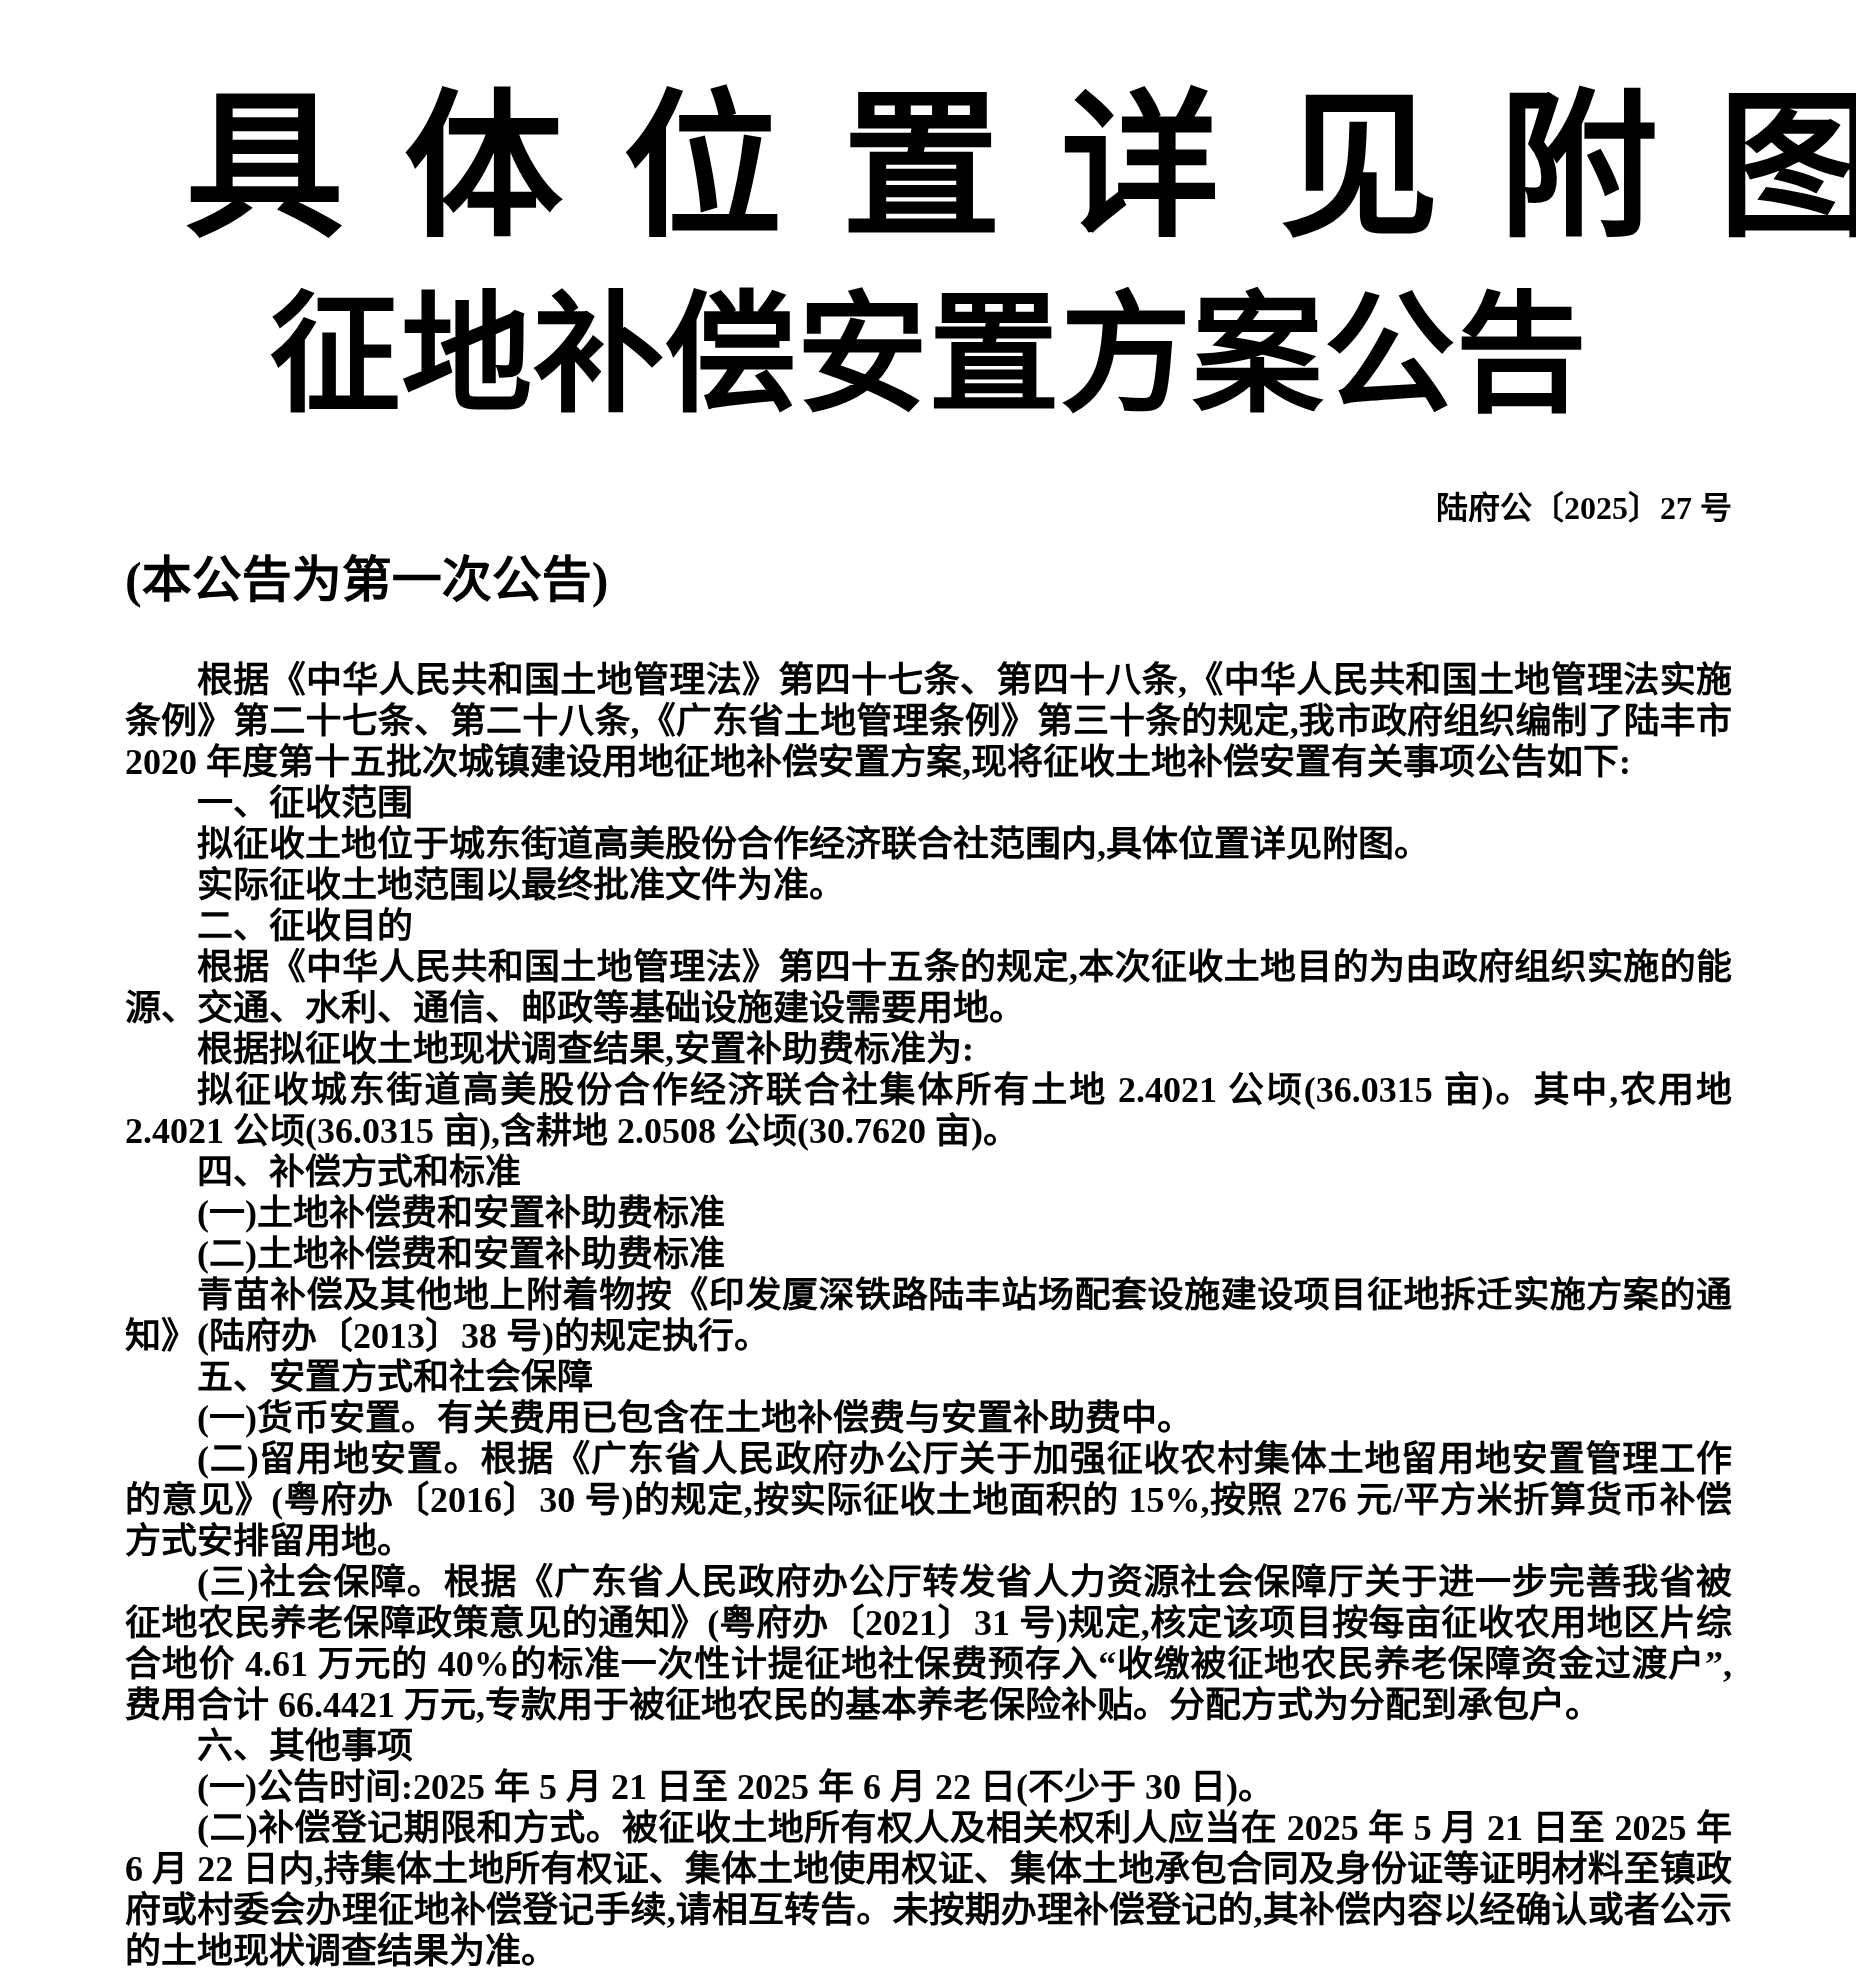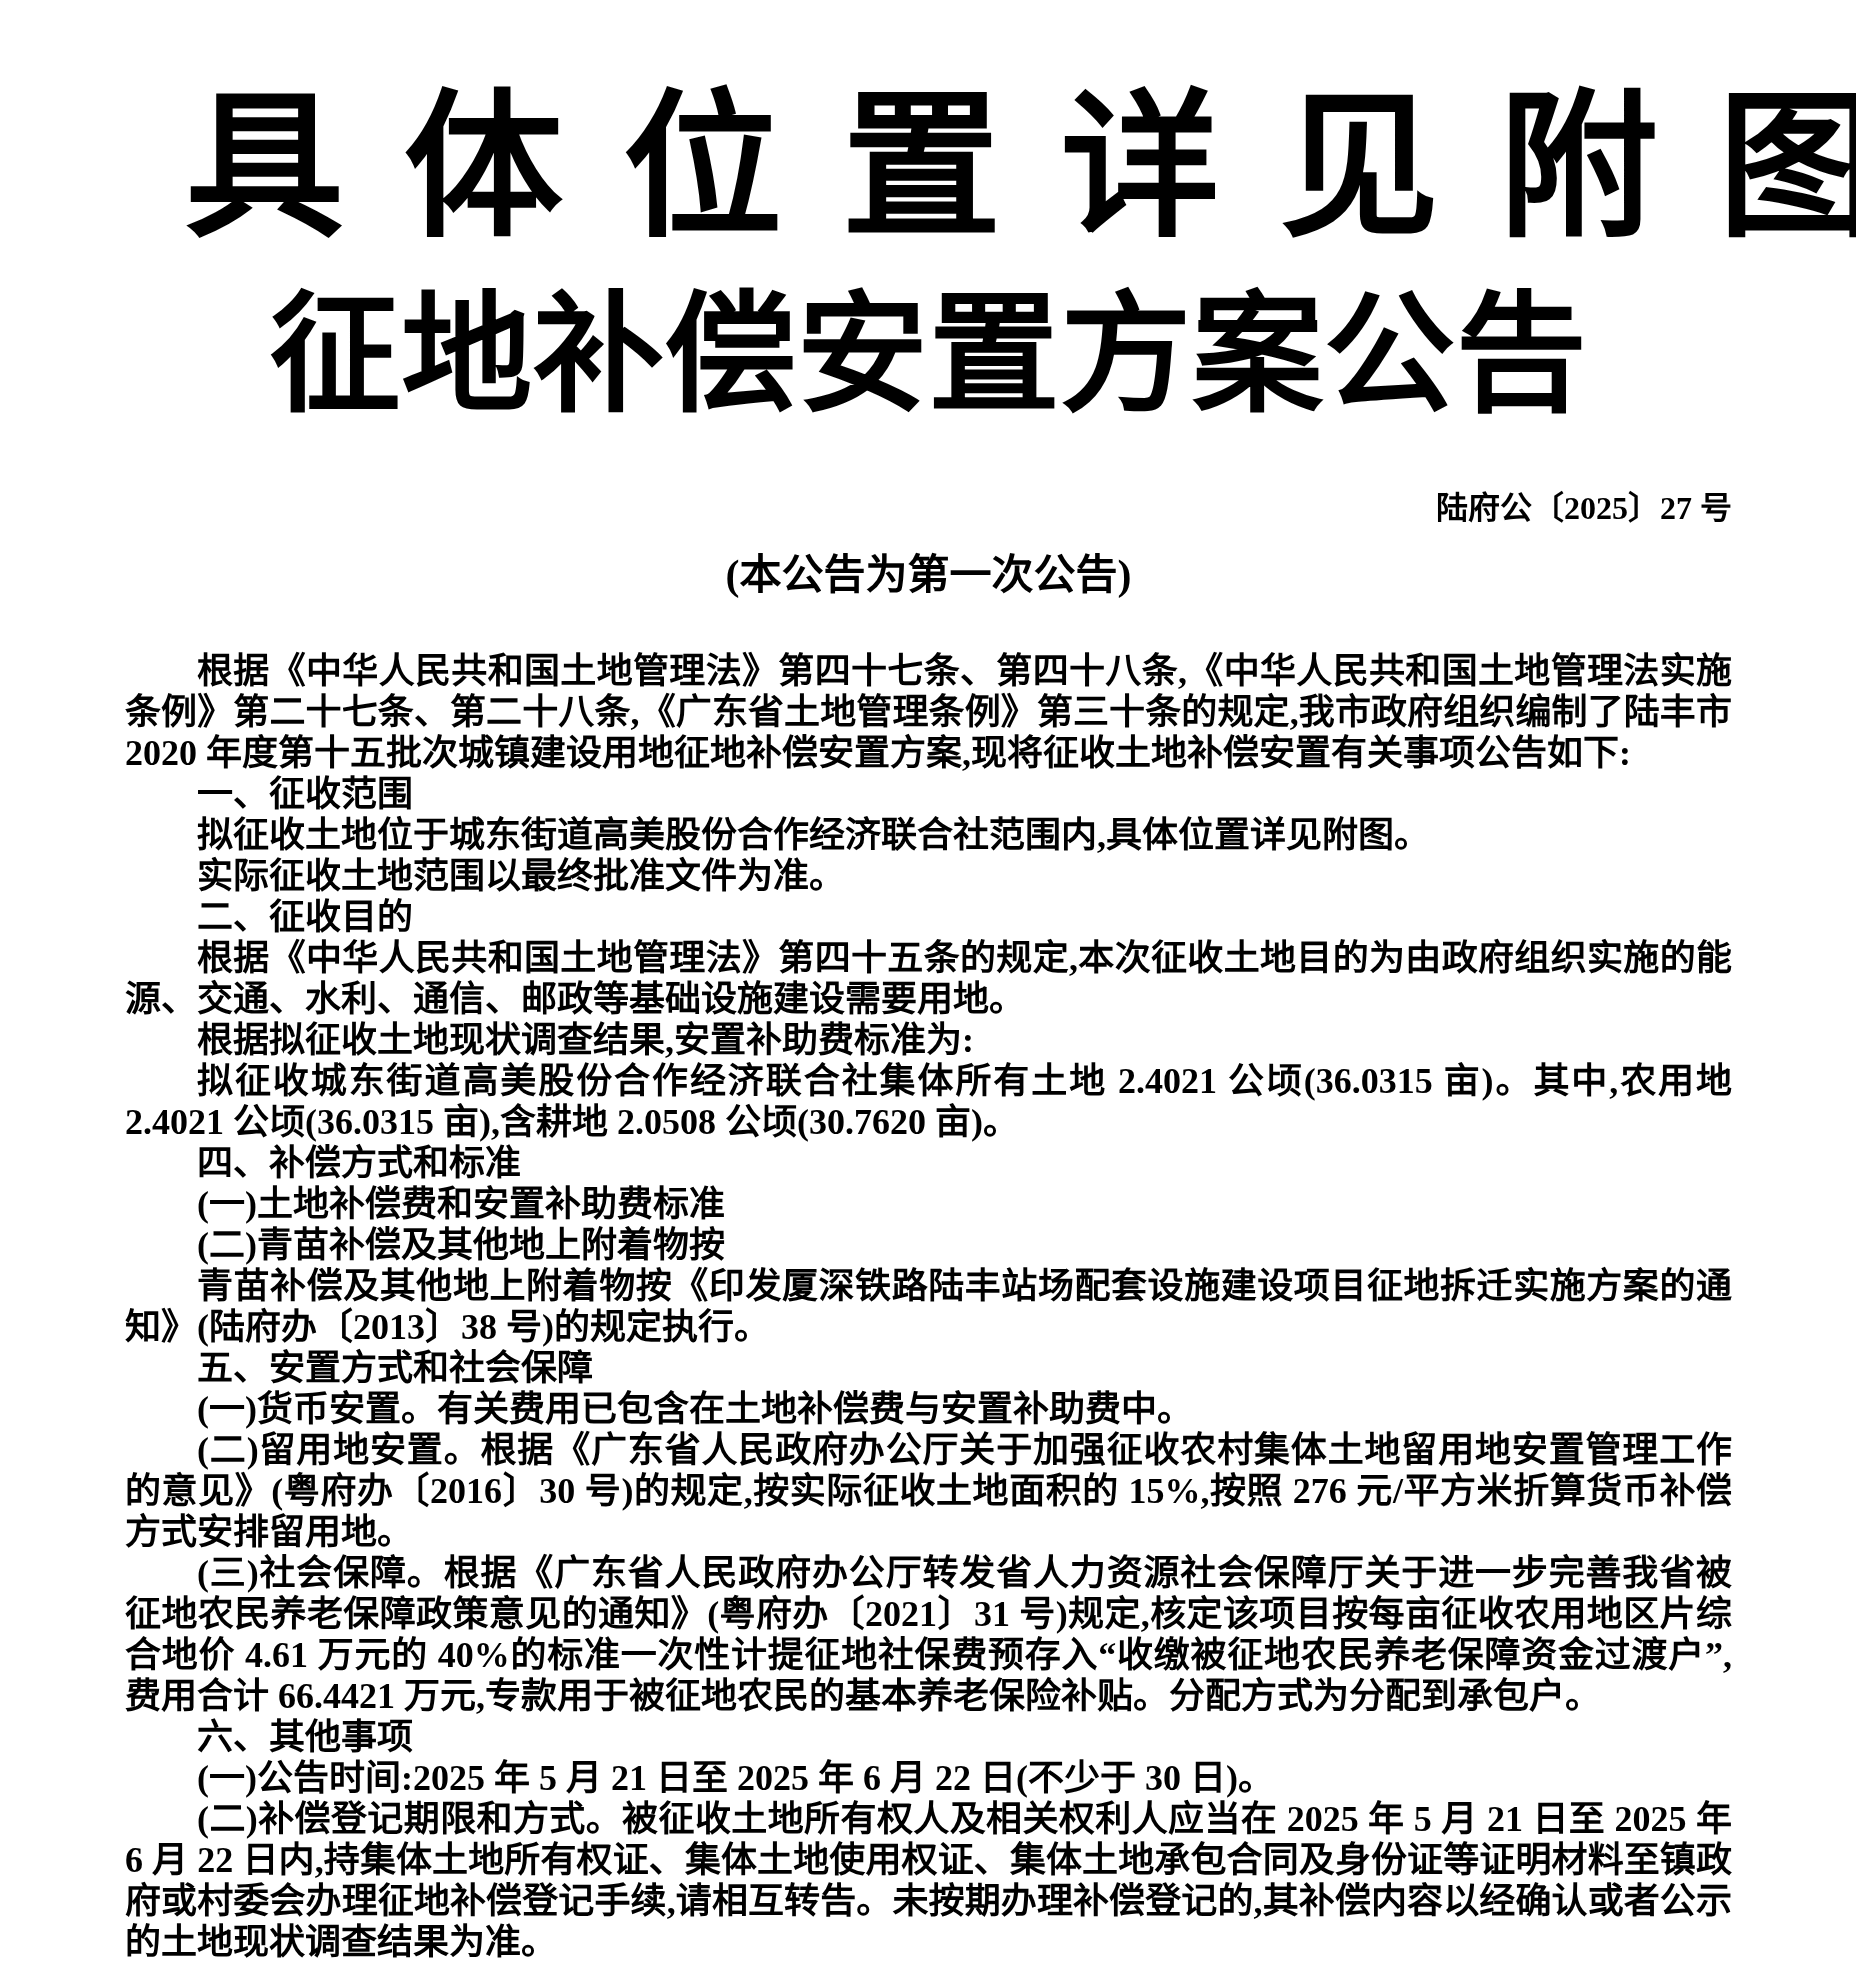--- a/index.html
+++ b/index.html
@@ -39,24 +39,24 @@
   }
   .doc-number {
     margin-top: 64px;
     font-size: 32px;
     line-height: 1.15;
     font-weight: 600;
     text-align: right;
   }
   .notice-note {
     margin-top: 24px;
-    font-size: 42px;
+    font-size: 50px;
     line-height: 1.2;
     font-weight: 900;
-    text-align: center;
+    text-align: left;
   }
   .body-text {
     margin-top: 50px;
     font-size: 36px;
     line-height: 41px;
     font-weight: 600;
     text-align: justify;
   }
   .para {
     margin: 0;
@@ -82,21 +82,21 @@
   <p class="para variant-indent">根据《中华人民共和国土地管理法》第四十七条、第四十八条,《中华人民共和国土地管理法实施条例》第二十七条、第二十八条,《广东省土地管理条例》第三十条的规定,我市政府组织编制了陆丰市 2020 年度第十五批次城镇建设用地征地补偿安置方案,现将征收土地补偿安置有关事项公告如下:</p>
       <p class="para variant-indent">一、征收范围</p>
       <p class="para variant-indent">拟征收土地位于城东街道高美股份合作经济联合社范围内,具体位置详见附图。</p>
       <p class="para variant-indent">实际征收土地范围以最终批准文件为准。</p>
       <p class="para variant-indent">二、征收目的</p>
       <p class="para variant-indent">根据《中华人民共和国土地管理法》第四十五条的规定,本次征收土地目的为由政府组织实施的能源、交通、水利、通信、邮政等基础设施建设需要用地。</p>
       <p class="para variant-indent">根据拟征收土地现状调查结果,安置补助费标准为:</p>
       <p class="para variant-indent">拟征收城东街道高美股份合作经济联合社集体所有土地 2.4021 公顷(36.0315 亩)。其中,农用地 2.4021 公顷(36.0315 亩),含耕地 2.0508 公顷(30.7620 亩)。</p>
       <p class="para variant-indent">四、补偿方式和标准</p>
       <p class="para variant-indent">(一)土地补偿费和安置补助费标准</p>
-      <p class="para variant-indent">(二)青苗补偿及其他地上附着物按</p>
+      <p class="para variant-indent">(二)土地补偿费和安置补助费标准</p>
       <p class="para variant-indent">青苗补偿及其他地上附着物按《印发厦深铁路陆丰站场配套设施建设项目征地拆迁实施方案的通知》(陆府办〔2013〕38 号)的规定执行。</p>
       <p class="para variant-indent">五、安置方式和社会保障</p>
       <p class="para variant-indent">(一)货币安置。有关费用已包含在土地补偿费与安置补助费中。</p>
       <p class="para variant-indent">(二)留用地安置。根据《广东省人民政府办公厅关于加强征收农村集体土地留用地安置管理工作的意见》(粤府办〔2016〕30 号)的规定,按实际征收土地面积的 15%,按照 276 元/平方米折算货币补偿方式安排留用地。</p>
       <p class="para variant-indent">(三)社会保障。根据《广东省人民政府办公厅转发省人力资源社会保障厅关于进一步完善我省被征地农民养老保障政策意见的通知》(粤府办〔2021〕31 号)规定,核定该项目按每亩征收农用地区片综合地价 4.61 万元的 40%的标准一次性计提征地社保费预存入“收缴被征地农民养老保障资金过渡户”,费用合计 66.4421 万元,专款用于被征地农民的基本养老保险补贴。分配方式为分配到承包户。</p>
       <p class="para variant-indent">六、其他事项</p>
       <p class="para variant-indent">(一)公告时间:2025 年 5 月 21 日至 2025 年 6 月 22 日(不少于 30 日)。</p>
       <p class="para variant-indent">(二)补偿登记期限和方式。被征收土地所有权人及相关权利人应当在 2025 年 5 月 21 日至 2025 年 6 月 22 日内,持集体土地所有权证、集体土地使用权证、集体土地承包合同及身份证等证明材料至镇政府或村委会办理征地补偿登记手续,请相互转告。未按期办理补偿登记的,其补偿内容以经确认或者公示的土地现状调查结果为准。</p>
     </div>
 

